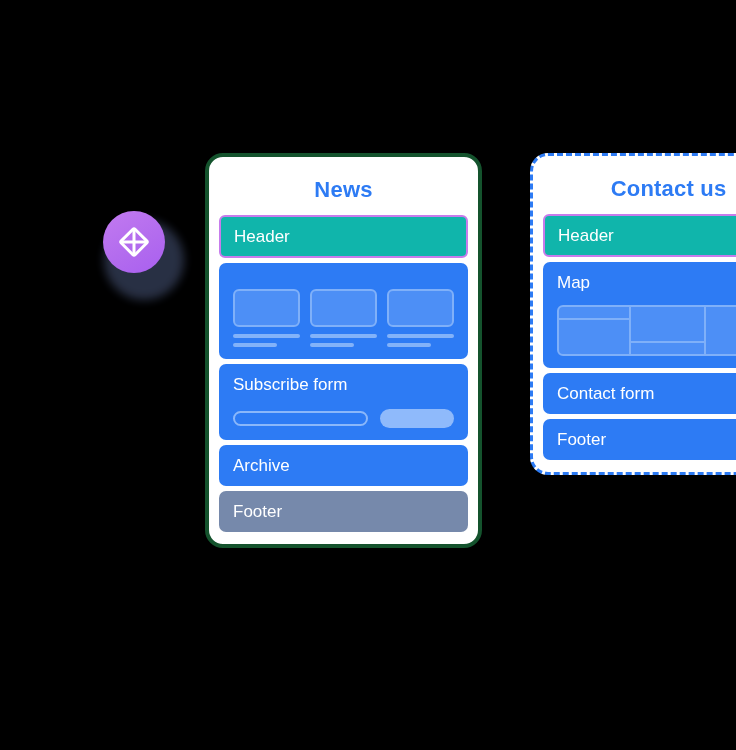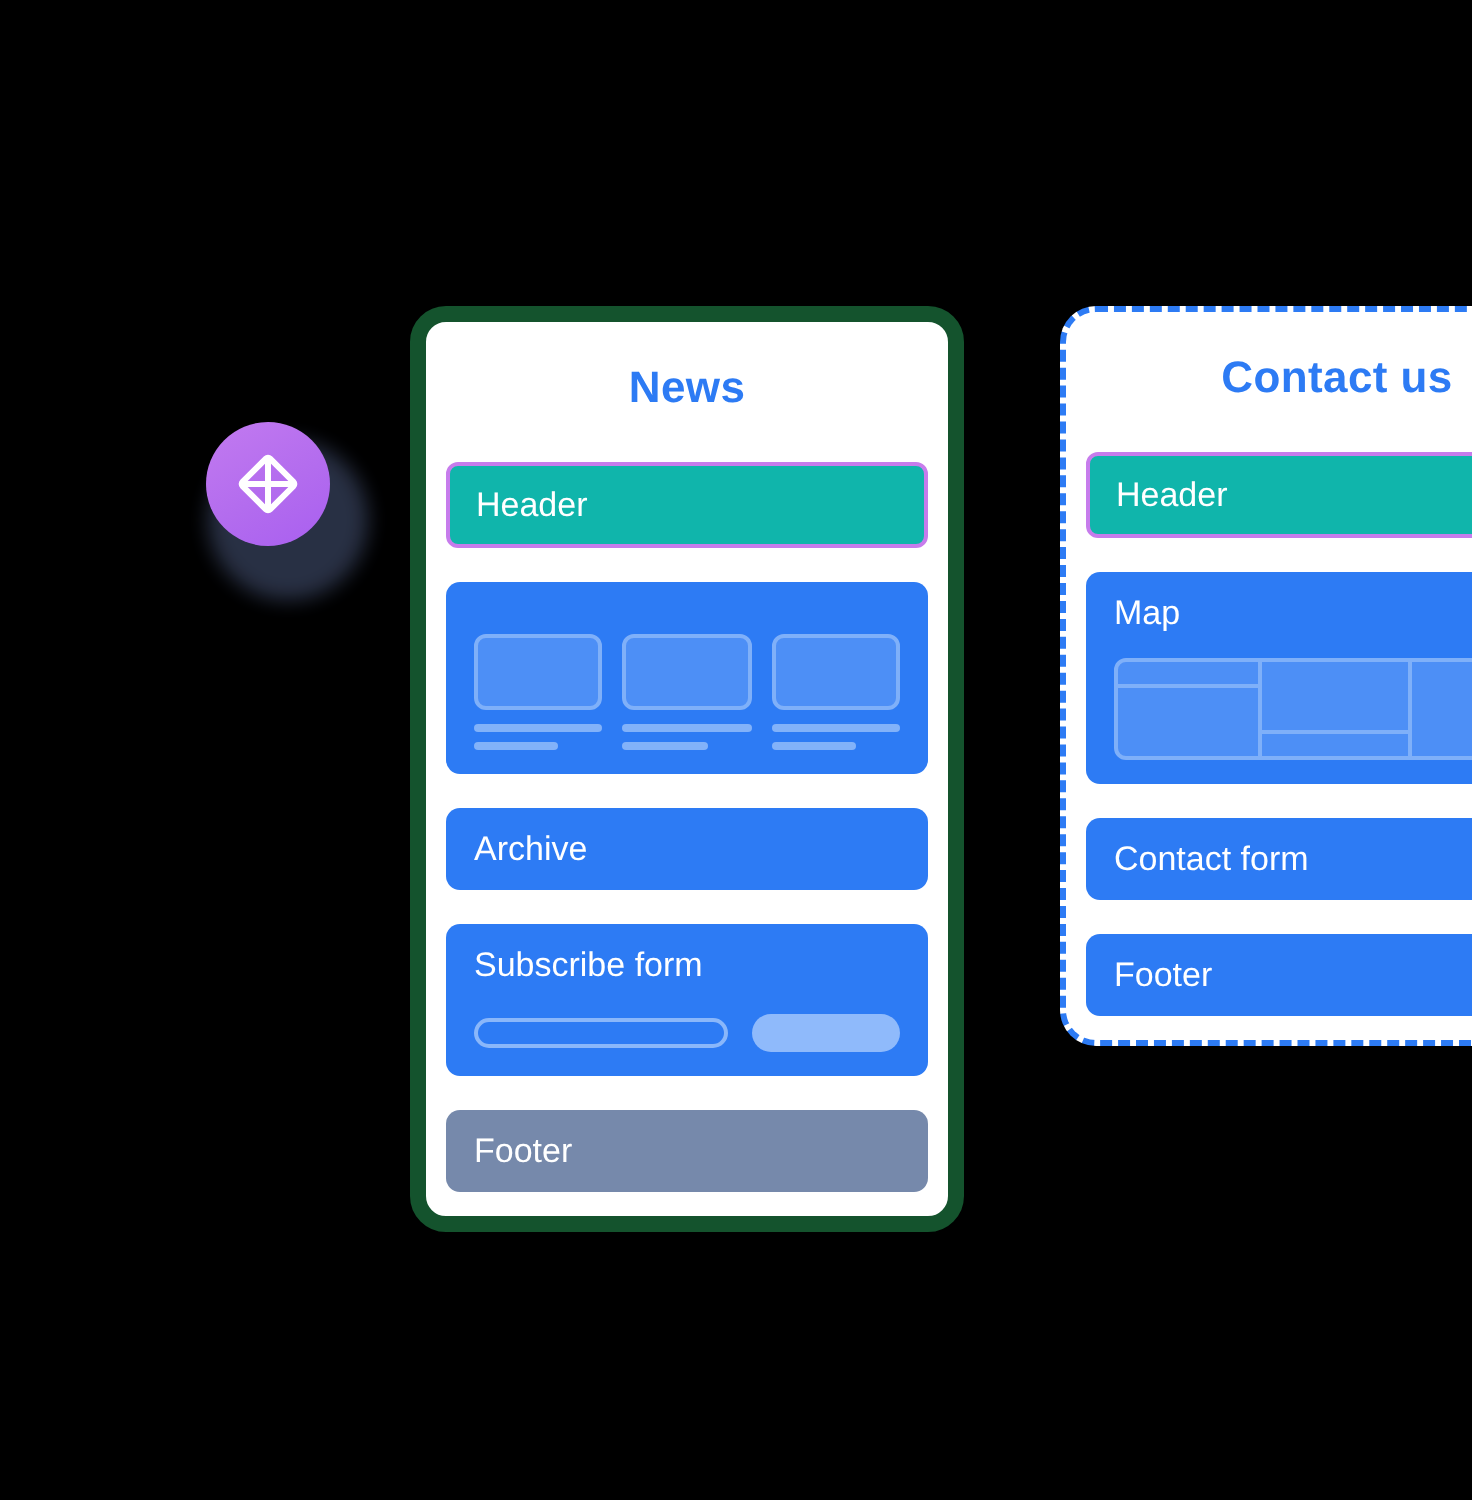--- a/index.html
+++ b/index.html
@@ -57,21 +57,21 @@
 
   
   .card {
     position: absolute;
     box-sizing: border-box;
     background: #ffffff;
     border-radius: 18px;
     padding: 10px 10px 12px 10px;
   }
   .card.solid {
-    border: 8px solid #14532d;
+    border: 4px solid #14532d;
   }
   .card.dashed {
     border: 3px dashed #2d7bf4;
     background: #ffffff;
   }
   .card-title {
     color: #2d7bf4;
     font-size: 22px;
     font-weight: bold;
     text-align: center;
@@ -89,21 +89,20 @@
 
   .block {
     box-sizing: border-box;
     border-radius: 7px;
     background: #2d7bf4;
     color: #ffffff;
     font-size: 17px;
     line-height: 1;
     padding: 12px 14px;
     position: relative;
-    margin-top: 12px;
   }
   .block.header {
     background: #10b5ab;
     border: 2px solid #c77cec;
     border-radius: 6px;
     padding: 11px 13px;
   }
   .block.footer-gray {
     background: #7689ab;
   }
@@ -219,29 +218,29 @@
           </div>
           <div class="article">
             <div class="thumb"></div>
             <div class="line"></div>
             <div class="line short"></div>
           </div>
         </div>
       </div>
 
       <div class="block">
-        <span class="block-label">Archive</span>
-      </div>
-
-      <div class="block">
         <span class="block-label">Subscribe form</span>
         <div class="subscribe-row">
           <div class="input-pill"></div>
           <div class="btn-pill"></div>
         </div>
+      </div>
+
+      <div class="block">
+        <span class="block-label">Archive</span>
       </div>
 
       <div class="block footer-gray">
         <span class="block-label">Footer</span>
       </div>
 
     </div>
   </div>
 
   <div class="card dashed" style="left:530px; top:153px; width:277px;">

